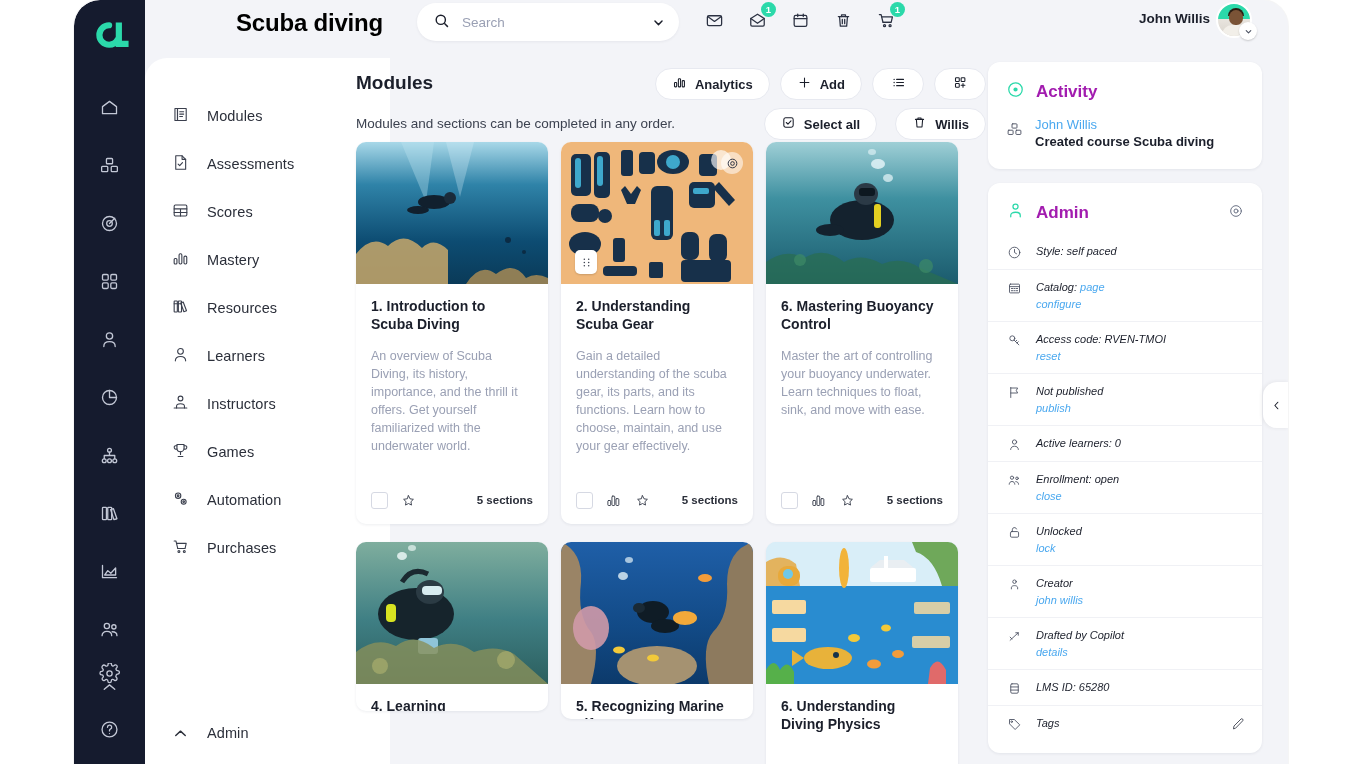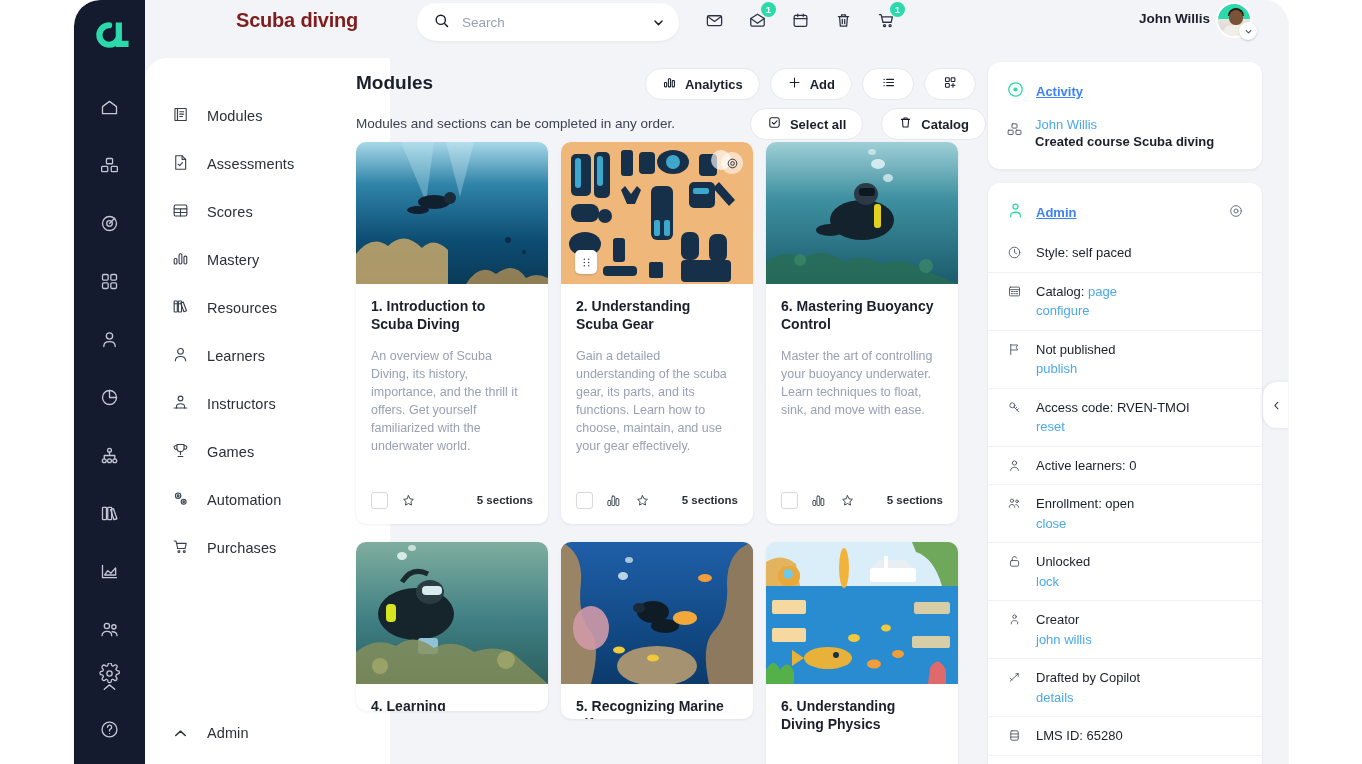--- a/index.html
+++ b/index.html
@@ -58,21 +58,21 @@
   }
   .subnav-footer .chev { width: 19px; height: 19px; display:flex;align-items:center;justify-content:center;}
 
   
   .topbar {
     position: absolute; left: 316px; top: 0; right: 0; height: 58px;
     display: flex; align-items: center;
   }
   .page-title {
     position: absolute; left: 162px; top: 9px;
-    font-size: 20px; font-weight: bold; color: #7f1d1d; letter-spacing: -.2px;
+    font-size: 24px; font-weight: bold; color: #000000; letter-spacing: -.2px;
   }
   .search-wrap {
     position: absolute; left: 343px; top: 3px;
     width: 262px; height: 38px; background: #fff; border-radius: 19px;
     display: flex; align-items: center; padding: 0 8px 0 16px;
     box-shadow: 0 1px 3px rgba(20,25,50,.06);
   }
   .search-wrap svg { width: 17px; height: 17px; stroke: #1b1f2b; fill:none; stroke-width: 2; }
   .search-input {
     border: 0; outline: none; background: transparent; flex: 1;
@@ -116,21 +116,21 @@
   .modules-sub { position: absolute; left: 0; top: 58px; font-size: 13.5px; color: #3c4250; }
 
   .pill {
     height: 32px; border-radius: 16px; background: #fff; border: 1px solid #e7e9f0;
     display: inline-flex; align-items: center; gap: 8px; padding: 0 16px; cursor: pointer;
     font-size: 13px; font-weight: bold; color: #1b1f2b;
   }
   .pill svg { width: 15px; height: 15px; stroke: #1b1f2b; fill:none; stroke-width:1.7;
     stroke-linecap:round; stroke-linejoin:round; }
   .pill.icon-only { padding: 0; width: 52px; justify-content: center; }
-  .row-actions { position: absolute; right: 10px; top: 10px; display: flex; gap: 10px; align-items:center; }
+  .row-actions { position: absolute; right: 0; top: 10px; display: flex; gap: 10px; align-items:center; }
   .row-actions2 { position: absolute; right: 0; top: 50px; display: flex; gap: 18px; align-items:center; }
 
   
   .grid { position: relative; display: grid; grid-template-columns: repeat(3, 192px);
     gap: 18px 13px; }
   .card {
     background: #fff; border-radius: 10px; overflow: hidden; position: relative;
     box-shadow: 0 1px 3px rgba(20,25,50,.07);
   }
   .card.tall { height: 382px; }
@@ -152,41 +152,41 @@
   }
   .card-gear {
     position: absolute; right: 10px; top: 10px; width: 22px; height: 22px; border-radius: 50%;
     background: rgba(255,255,255,.55); display:flex; align-items:center; justify-content:center; cursor:pointer;
   }
 
   
   .right { position: absolute; right: 26px; top: 62px; width: 274px; }
   .panel { background: #fff; border-radius: 12px; box-shadow: 0 1px 3px rgba(20,25,50,.07); }
   .panel-head { display: flex; align-items: center; gap: 11px; padding: 18px 18px 0 18px; position: relative;}
-  .panel-title { font-size: 13px; font-weight: bold; color: #3b82f6; text-decoration: underline; }
+  .panel-title { font-size: 17px; font-weight: bold; color: #a21caf; }
   .panel-head svg { width: 19px; height: 19px; fill:none; stroke-width:1.6; stroke-linecap:round; stroke-linejoin:round;}
   .gear-btn { position: absolute; right: 16px; top: 18px; width: 20px; height: 20px; cursor: pointer;
     display:flex;align-items:center;justify-content:center;}
   .gear-btn svg { width:16px;height:16px;stroke:#6b7285;fill:none;stroke-width:1.5;}
   .activity-row { display: flex; gap: 12px; padding: 14px 18px 20px 18px; align-items: flex-start;}
   .activity-row svg { width: 17px; height: 17px; stroke:#4a5061; fill:none; stroke-width:1.3; margin-top:4px;
     stroke-linecap:round; stroke-linejoin:round; flex:0 0 17px;}
   .act-user { font-size: 13px; color: #4aa8ef; font-weight: normal; cursor:pointer; }
   .act-text { font-size: 13px; color: #1b1f2b; font-weight: bold; margin-top: 2px; }
 
   .admin-list { padding: 10px 0 12px 0; }
   .adm-row {
     display: flex; gap: 13px; padding: 9px 18px; align-items: flex-start;
     border-bottom: 1px solid #f0f1f5; position: relative;
   }
   .adm-row:last-child { border-bottom: 0; }
   .adm-ico { width: 17px; flex: 0 0 17px; display:flex; align-items:center; justify-content:center; padding-top:2px;}
   .adm-ico svg { width: 15px; height: 15px; stroke: #4a5061; fill:none; stroke-width:1.4;
     stroke-linecap:round; stroke-linejoin:round;}
-  .adm-txt { font-size: 13px; color: #1b1f2b; line-height: 1.5; }
+  .adm-txt { font-size: 11px; color: #1b1f2b; line-height: 1.5; font-style: italic; }
   .lnk { color: #4aa8ef; cursor: pointer; }
   .pencil { position: absolute; right: 16px; top: 10px; width: 15px; height: 15px; cursor: pointer; }
   .pencil svg { width: 15px; height: 15px; stroke:#3a3f4d; fill:none; stroke-width:1.4; stroke-linecap:round; stroke-linejoin:round;}
 
   
   .collapse {
     position: absolute; right: -1px; top: 382px; width: 26px; height: 46px;
     background: #fff; border-radius: 14px 0 0 14px; display:flex; align-items:center;
     justify-content:center; cursor:pointer; box-shadow: -1px 0 4px rgba(0,0,0,.07);
   }
@@ -507,21 +507,21 @@
                 <path d="M8.5 12 l2.6 2.6 L16 9.3"></path>
               </svg></span>
           <span>Select all</span>
         </div>
         <div class="pill">
           <span><svg viewBox="0 0 24 24">
                 <path d="M5.5 7h13"></path>
                 <path d="M9.5 7V4.8h5V7"></path>
                 <path d="M7 7l1 12.2h8L17 7"></path>
               </svg></span>
-          <span>Catalog</span>
+          <span>Willis</span>
         </div>
       </div>
     </div>
 
     <div class="grid">
 
       <div class="card tall">
         <div class="card-img">
           <svg viewBox="0 0 192 142" width="192" height="142" preserveAspectRatio="none">
             <defs>
@@ -837,35 +837,35 @@
                 <rect x="4" y="5" width="16" height="14" rx="1.5"></rect>
                 <path d="M4 9h16M7 12h2M11 12h2M15 12h2M7 15.5h2M11 15.5h2M15 15.5h2"></path>
               </svg>
             </span>
           <span class="adm-txt"><span>Catalog: </span><span class="lnk">page</span><br><span class="lnk">configure</span></span>
         </div>
 
         <div class="adm-row">
           <span class="adm-ico">
               <svg viewBox="0 0 24 24">
+                <circle cx="8.5" cy="8.5" r="4"></circle>
+                <path d="M11.2 11.2 L19 19M16 16l2-2M13.6 13.6l2-2"></path>
+              </svg>
+            </span>
+          <span class="adm-txt"><span>Access code: RVEN-TMOI</span><br><span class="lnk">reset</span></span>
+        </div>
+
+        <div class="adm-row">
+          <span class="adm-ico">
+              <svg viewBox="0 0 24 24">
                 <path d="M6 20V4"></path>
                 <path d="M6 4.8h11l-2.2 4 2.2 4H6"></path>
               </svg>
             </span>
           <span class="adm-txt"><span>Not published</span><br><span class="lnk">publish</span></span>
-        </div>
-
-        <div class="adm-row">
-          <span class="adm-ico">
-              <svg viewBox="0 0 24 24">
-                <circle cx="8.5" cy="8.5" r="4"></circle>
-                <path d="M11.2 11.2 L19 19M16 16l2-2M13.6 13.6l2-2"></path>
-              </svg>
-            </span>
-          <span class="adm-txt"><span>Access code: RVEN-TMOI</span><br><span class="lnk">reset</span></span>
         </div>
 
         <div class="adm-row">
           <span class="adm-ico">
               <svg viewBox="0 0 24 24">
                 <circle cx="12" cy="8" r="3.4"></circle>
                 <path d="M5.8 20c0-3.4 2.8-5.2 6.2-5.2s6.2 1.8 6.2 5.2"></path>
               </svg>
             </span>
           <span class="adm-txt">Active learners: 0</span>

